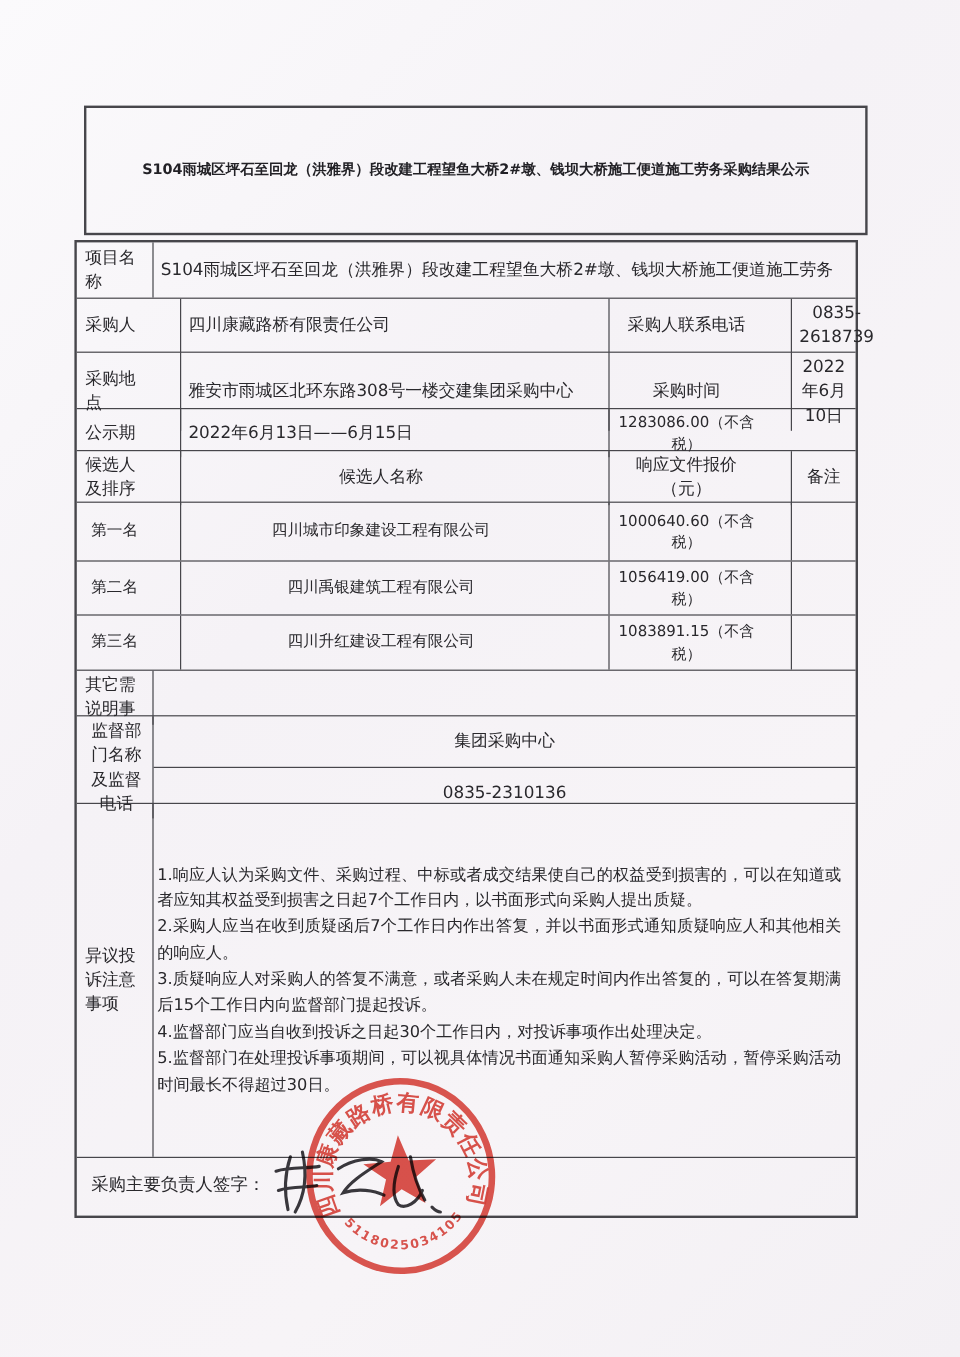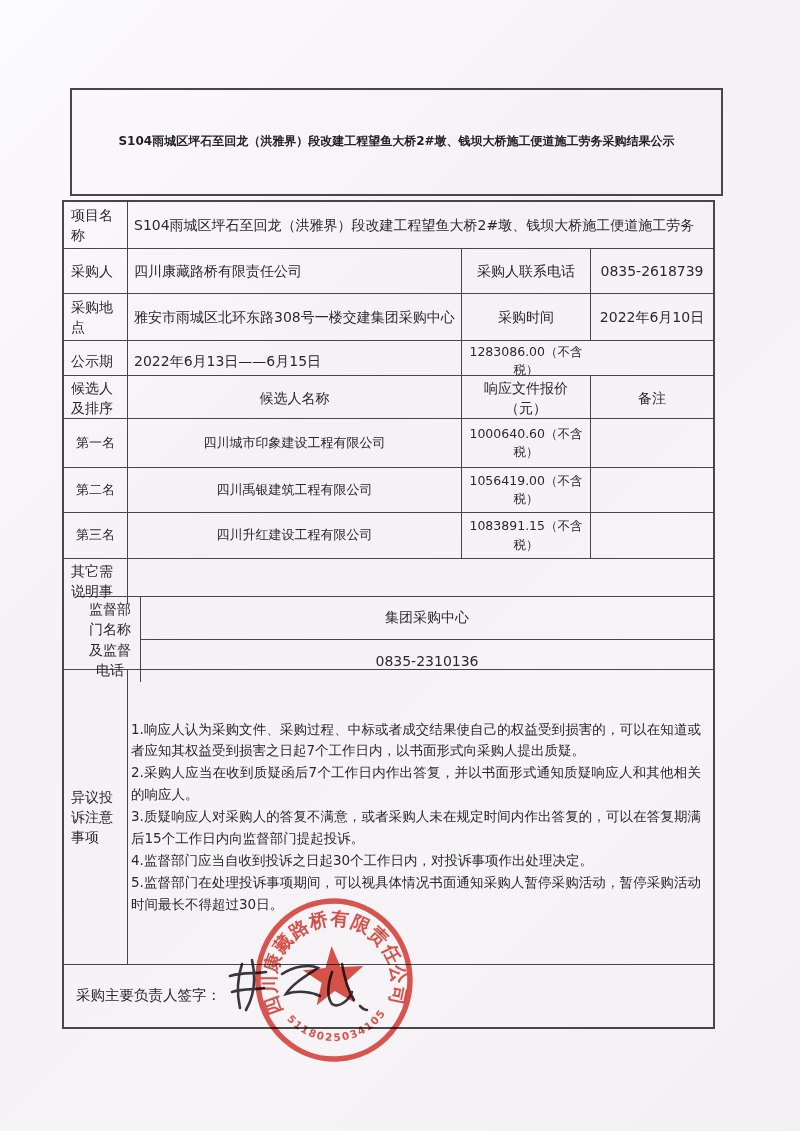--- a/index.html
+++ b/index.html
@@ -16,36 +16,36 @@
     padding:0 26px; text-align:center;
     font-size:12px; font-weight:bold; line-height:1.6; color:#222126;
   }
   .doc-table {
     position:absolute; left:62px; top:200px; width:653px;
     border:2px solid #47464b; background:transparent;
     font-size:14px;
   }
   .t-row { display:grid; border-top:1.5px solid #47464b; }
   .t-row:first-child { border-top:none; }
-  .cols-4 { grid-template-columns:63px 334px 129px 1fr; }
+  .cols-4 { grid-template-columns:63px 334px 129px 1fr;gap:23px; }
   .cols-2 { grid-template-columns:63px 1fr; }
   .cols-1 { grid-template-columns:1fr; }
   .cell { display:flex; align-items:center; border-left:1.5px solid #47464b; padding:2px 6px; line-height:1.45; }
   .cell:first-child { border-left:none; }
   .lbl { padding:2px 4px 2px 7px; }
   .ctr { justify-content:center; text-align:center; }
   .num { font-size:12.5px; letter-spacing:0; }
   .small { font-size:13px; }
   .sub-split { display:flex; flex-direction:column; border-left:1.5px solid #47464b; padding:0; }
   .sub-row { flex:1; display:flex; align-items:center; justify-content:center; }
   .sub-row + .sub-row { border-top:1.5px solid #47464b; }
   .complaint-cell { display:flex; flex-direction:column; justify-content:center; align-items:flex-start;
     border-left:1.5px solid #47464b; padding:10px 12px 10px 3px; }
   .complaint-cell p { font-size:13.5px; line-height:1.62; text-align:justify; }
-  .sig-row { height:63px; }
+  .sig-row { height:49px; }
   .sig-cell { padding-left:12px; font-size:14.5px; }
   .seal-wrap { position:absolute; left:243px; top:888px; width:182px; height:186px;
     mix-blend-mode:multiply; opacity:.92; transform:rotate(-4deg); }
   .signature-wrap { position:absolute; left:224px; top:948px; width:150px; height:74px;
     mix-blend-mode:multiply; }
 </style>
 </head>
 <body>
 
 <div class="page">
@@ -108,21 +108,21 @@
       <div class="cell ctr small">四川升红建设工程有限公司</div>
       <div class="cell ctr num">1083891.15（不含税）</div>
       <div class="cell"></div>
     </div>
 
     <div class="t-row cols-2" style="height:38px;">
       <div class="cell lbl">其它需说明事</div>
       <div class="cell"></div>
     </div>
 
-    <div class="t-row cols-2" style="height:73px;margin-left:13px;">
+    <div class="t-row cols-2" style="height:73px;">
       <div class="cell lbl ctr" style="text-align:center;">监督部门名称及监督电话</div>
       <div class="sub-split">
         <div class="sub-row">集团采购中心</div>
         <div class="sub-row">0835-2310136</div>
       </div>
     </div>
 
     <div class="t-row cols-2" style="height:295px;">
       <div class="cell lbl">异议投诉注意事项</div>
       <div class="complaint-cell">

